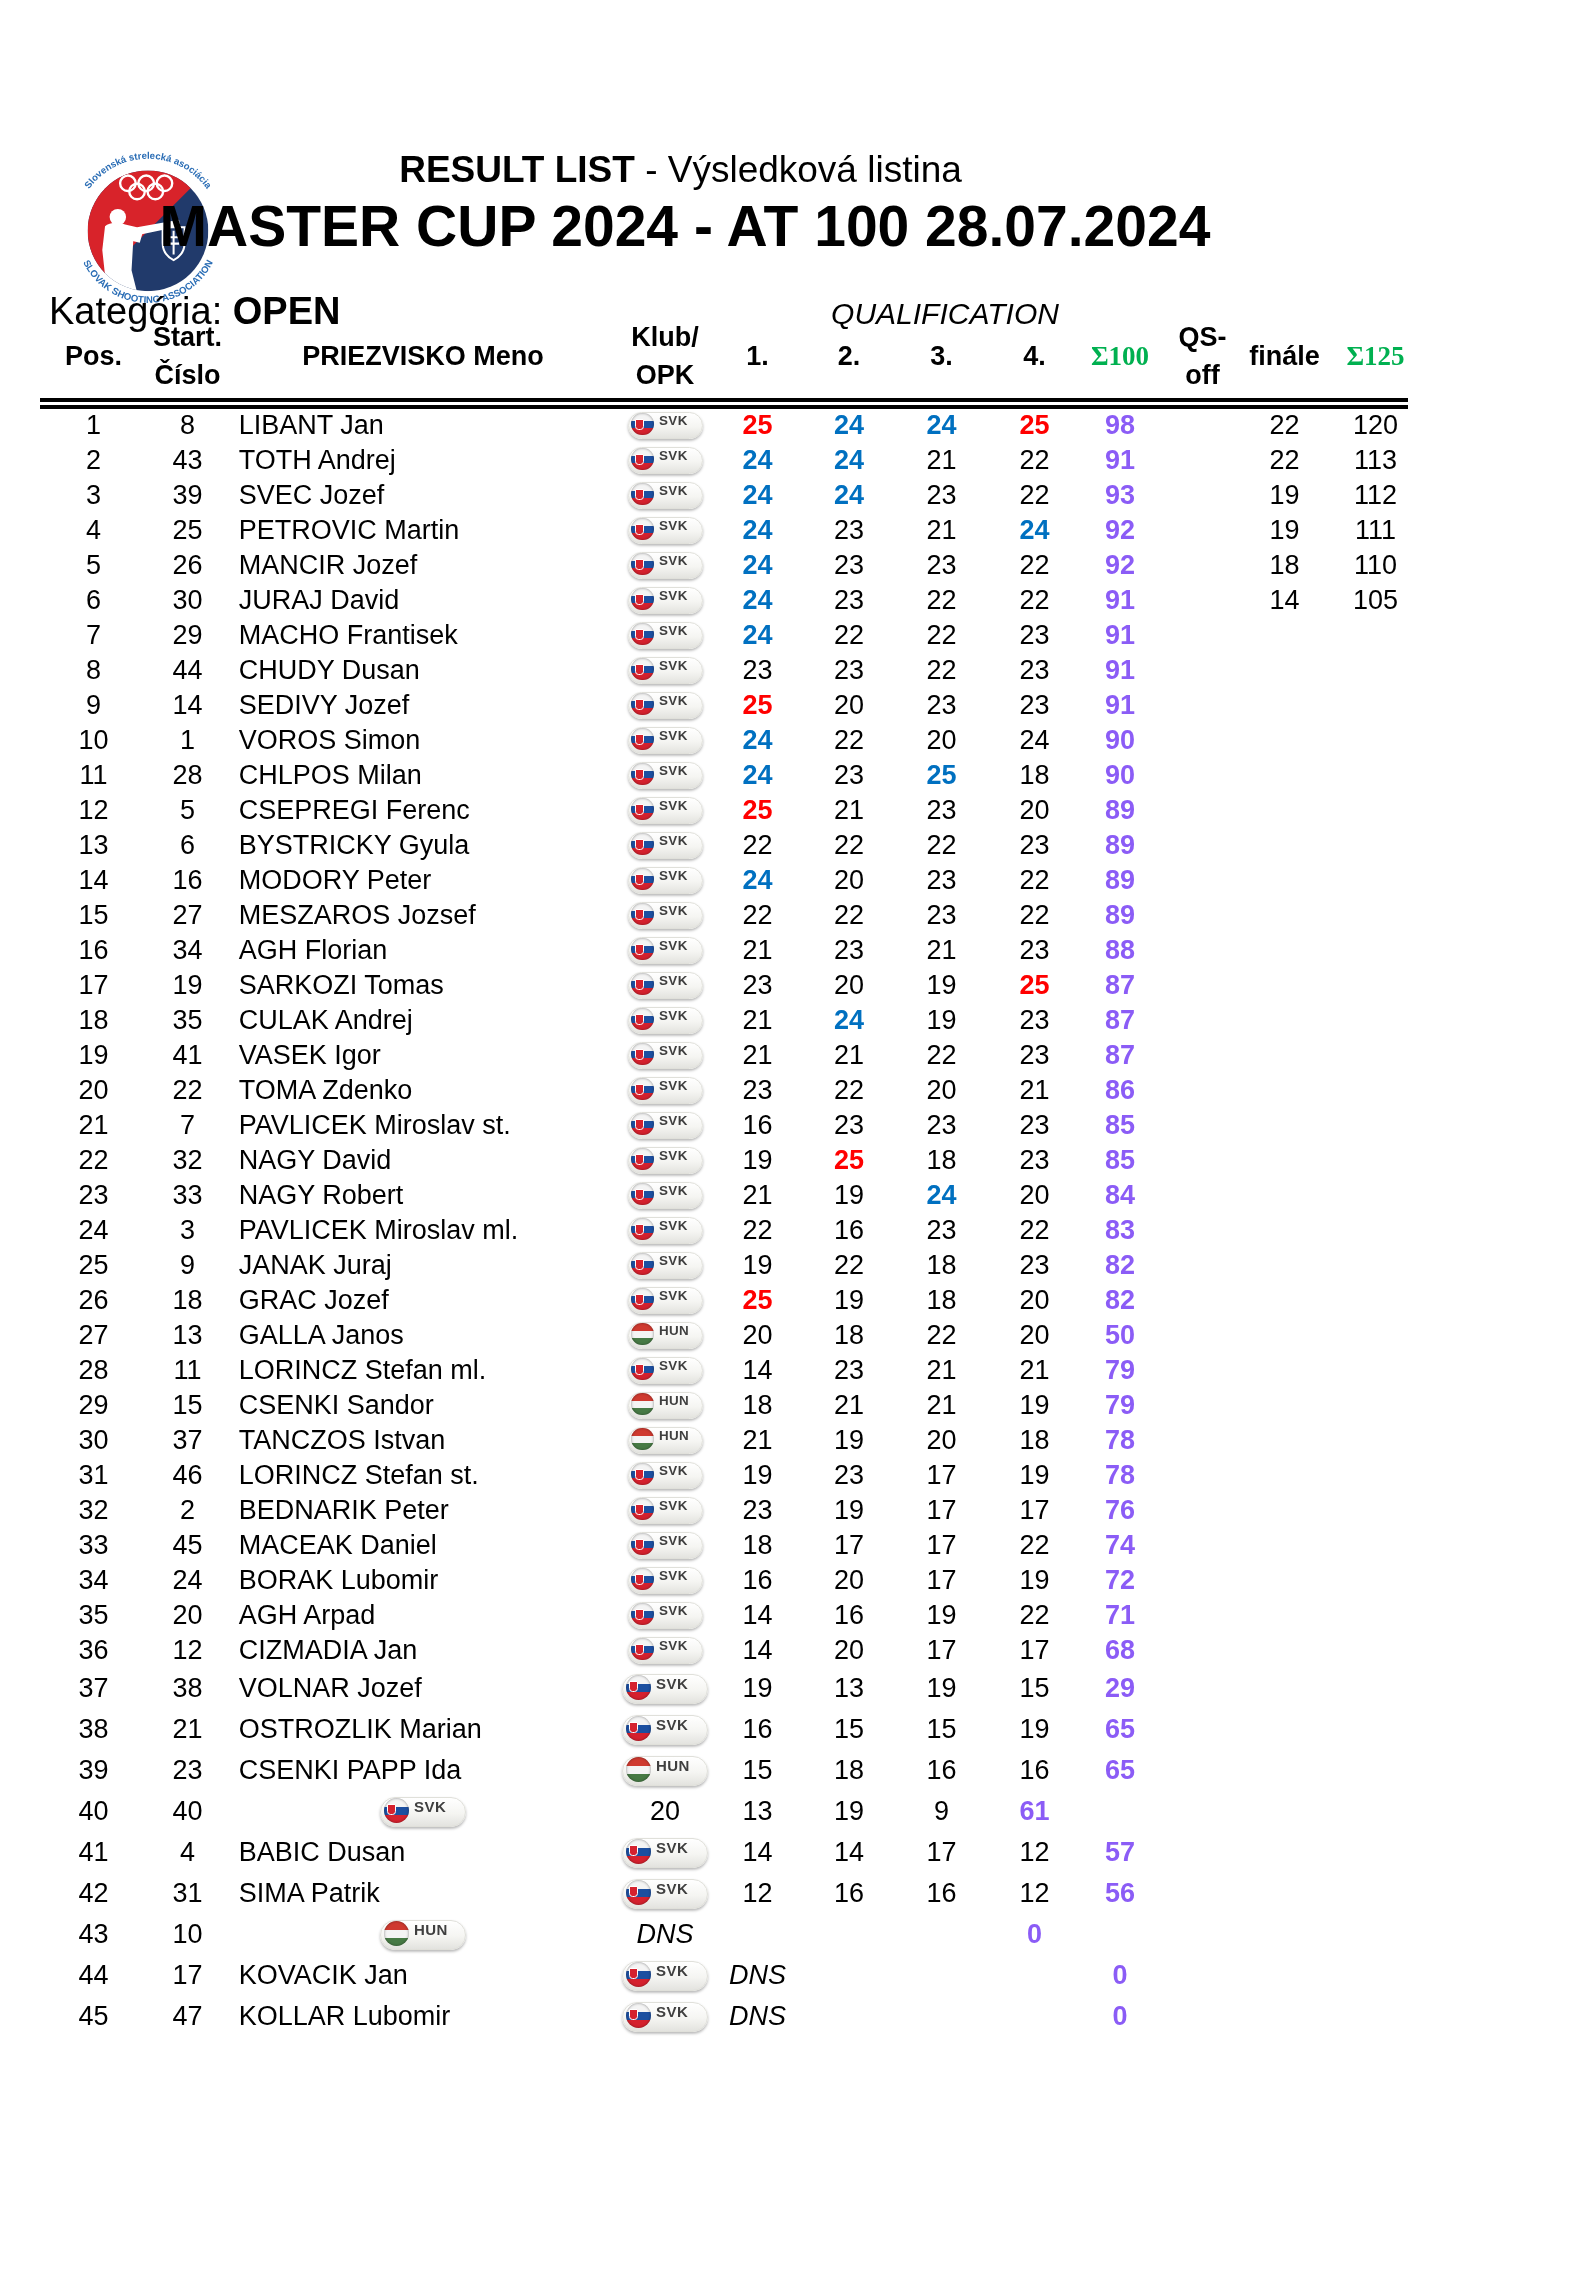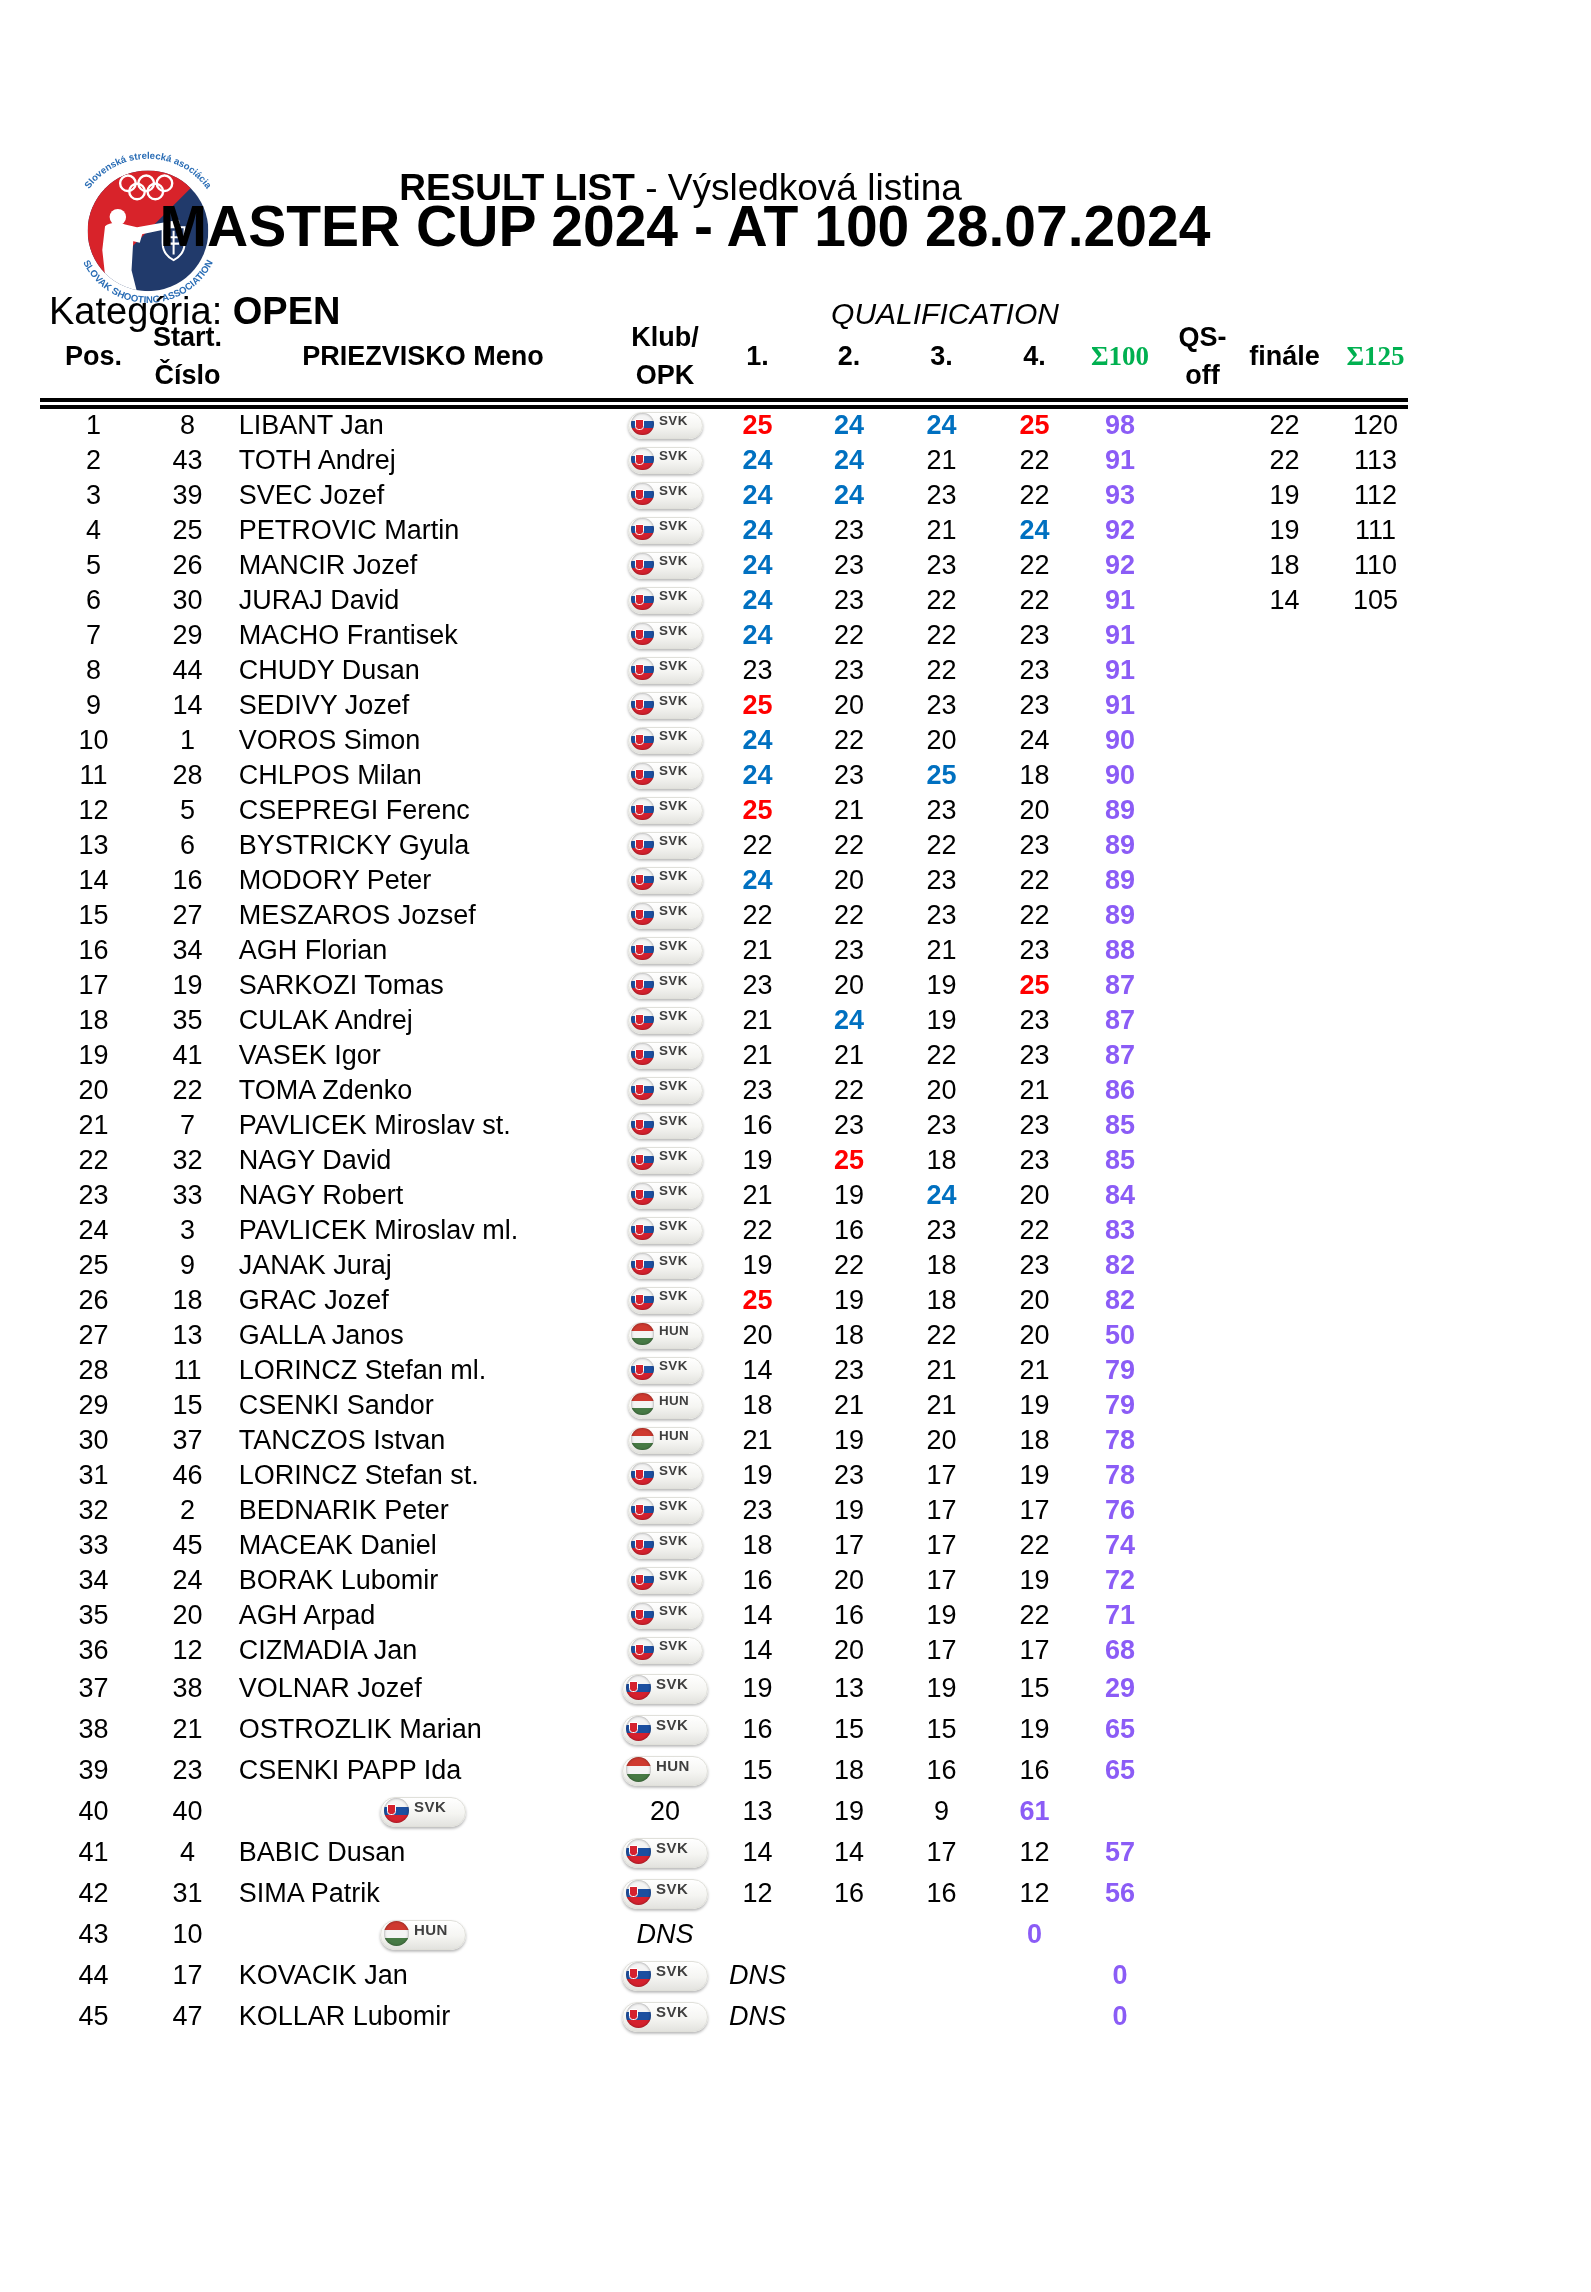--- a/index.html
+++ b/index.html
@@ -6,21 +6,21 @@
   .page{
     position:relative;
     width:1591px;height:2293px;
     background:#ffffff;
     font-family:"Liberation Sans", sans-serif;
     color:#000;
     overflow:hidden;
   }
   
   .logo{position:absolute;left:52px;top:133px;width:192px;height:192px;}
-  .t1{position:absolute;top:167px;left:0;width:1361px;text-align:center;font-size:37px;}
+  .t1{position:absolute;top:149px;left:0;width:1361px;text-align:center;font-size:37px;}
   .t1 .b{font-weight:bold;}
   .t2{position:absolute;top:193px;left:0;width:1370px;text-align:center;font-size:57px;font-weight:bold;}
   .category{position:absolute;left:49px;top:290px;font-size:38px;}
   .category b{font-weight:bold;}
   .qual{position:absolute;left:766px;top:297px;width:358px;text-align:center;font-style:italic;font-size:30px;}
   
   .thead{
     position:absolute;left:40px;top:315px;width:1388px;height:81px;
     display:grid;
     grid-template-columns:107px 81px 390px 94px 91px 92px 93px 93px 78px 87px 77px 105px;

